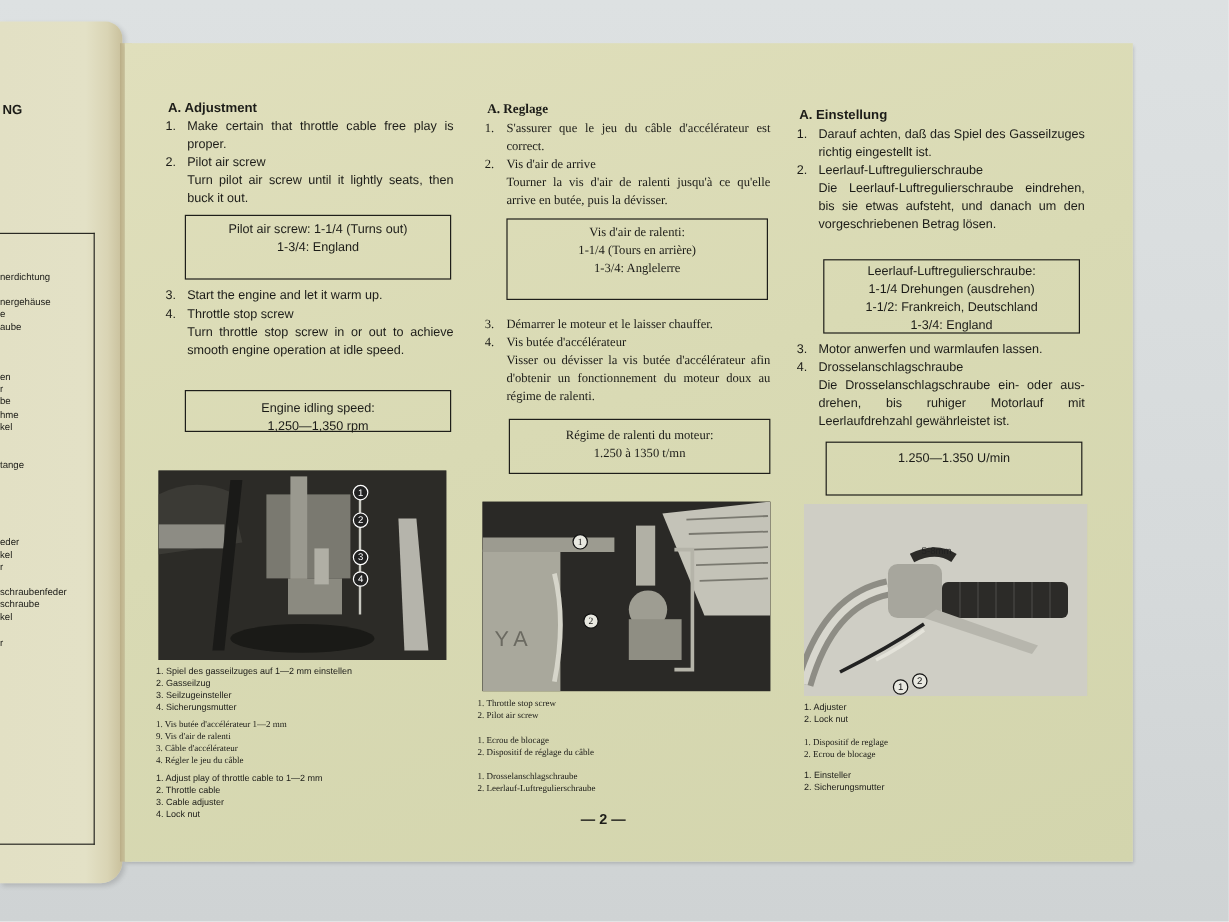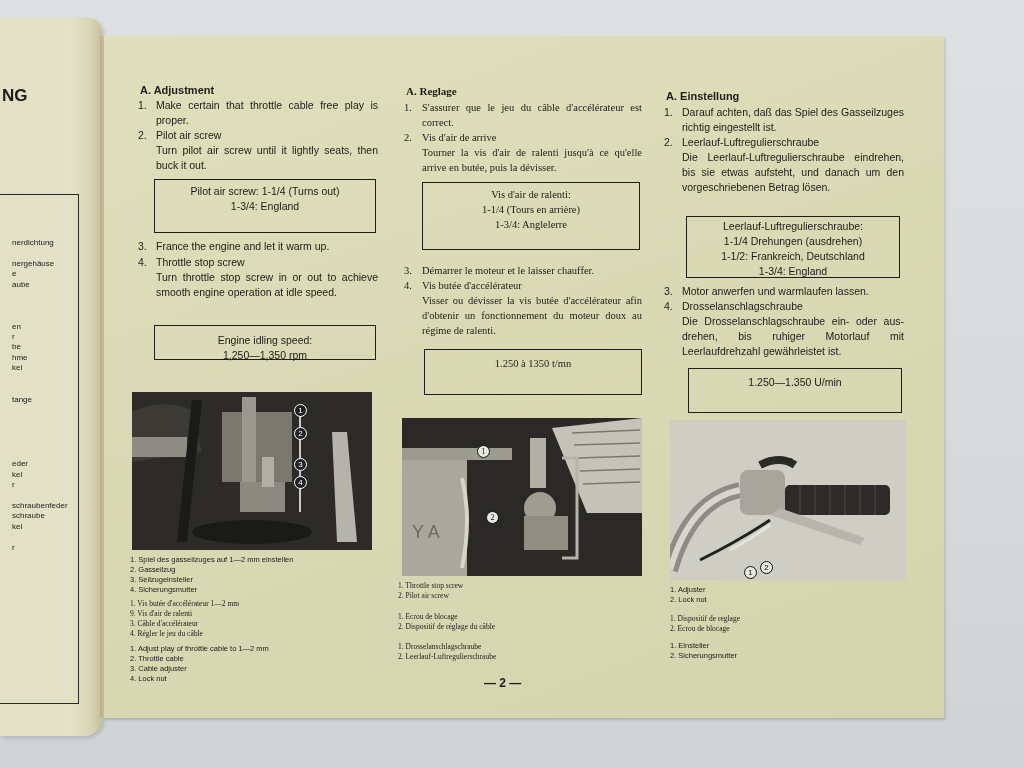--- a/index.html
+++ b/index.html
@@ -9,28 +9,28 @@
     font-family:"Liberation Sans", sans-serif; color:#1c1c18;
   }
   
   .left-page {
     position:absolute; left:0; top:18px; width:102px; height:718px;
     background: linear-gradient(90deg,#e2e0c4 0%,#e3e1c6 70%,#d9d4b4 88%,#c9c09c 100%);
     border-radius:0 14px 18px 0;
     box-shadow: 2px 2px 4px rgba(0,0,0,0.15);
   }
   .left-page .heading {
-    position:absolute; left:2px; top:68px; font-weight:bold; font-size:17px;
+    position:absolute; left:2px; top:68px; font-weight:bold; font-size:11px;
   }
   .left-page .boxframe {
     position:absolute; left:-10px; top:176px; width:88px; height:508px;
     border:1px solid #2a2a24; border-left:none;
   }
   .left-page .frag {
-    position:absolute; left:12px; font-size:8px; line-height:9px; white-space:nowrap;margin-top:12px;
+    position:absolute; left:0; font-size:8px; line-height:9px; white-space:nowrap;
   }
   
   .gutter {
     position:absolute; left:100px; top:36px; width:10px; height:682px;
     background: linear-gradient(90deg,#b9ad86 0%,#d6cfa9 60%,#dcd6b2 100%);
   }
   
   .page {
     position:absolute; left:104px; top:36px; width:840px; height:682px;
     background: linear-gradient(160deg,#e0dfbc 0%,#d9dab4 45%,#d3d5ad 100%);
@@ -106,21 +106,21 @@
     </div>
     <div class="step" style="top:107px;left:8px;width:240px;height:30px;">
       <span class="txt">Turn pilot air screw until it lightly seats, then buck it out.</span>
     </div>
     <div class="spec" style="top:143px;left:24px;width:222px;height:54px;">
       <div>Pilot air screw: 1-1/4 (Turns out)</div>
       <div>1-3/4: England</div>
     </div>
     <div class="step" style="top:203px;left:8px;width:240px;height:15px;">
       <span class="num">3.</span>
-      <span class="txt">France the engine and let it warm up.</span>
+      <span class="txt">Start the engine and let it warm up.</span>
     </div>
     <div class="step" style="top:219px;left:8px;width:240px;height:15px;">
       <span class="num">4.</span>
       <span class="txt">Throttle stop screw</span>
     </div>
     <div class="step" style="top:234px;left:8px;width:240px;height:46px;">
       <span class="txt">Turn throttle stop screw in or out to achieve smooth engine operation at idle speed.</span>
     </div>
     <div class="spec" style="top:289px;left:24px;width:222px;height:35px;padding-top:7px;">
       <div>Engine idling speed:</div>
@@ -190,20 +190,21 @@
       <span class="txt">Démarrer le moteur et le laisser chauffer.</span>
     </div>
     <div class="step" style="top:242px;left:6px;width:238px;height:15px;">
       <span class="num">4.</span>
       <span class="txt">Vis butée d'accélérateur</span>
     </div>
     <div class="step" style="top:257px;left:6px;width:238px;height:46px;">
       <span class="txt">Visser ou dévisser la vis butée d'accélérateur afin d'obtenir un fonctionnement du moteur doux au régime de ralenti.</span>
     </div>
     <div class="spec" style="top:313px;left:26px;width:218px;height:46px;padding-top:6px;">
+      <div>Régime de ralenti du moteur:</div>
       <div>1.250 à 1350 t/mn</div>
     </div>
 
     <div class="photo" style="top:382px;left:4px;width:240px;height:158px;">
       <svg width="240" height="158" viewBox="0 0 240 158">
         <rect width="240" height="158" fill="#2a2926"></rect>
         <rect x="0" y="40" width="65" height="118" fill="#a9a89c"></rect>
         <path d="M0 30 L110 30 L110 42 L0 42 Z" fill="#9c9b90"></path>
         <path d="M150 10 L240 0 L240 95 L185 95 Z" fill="#c4c3b8"></path>
         <g stroke="#7a7970" stroke-width="1.5">

